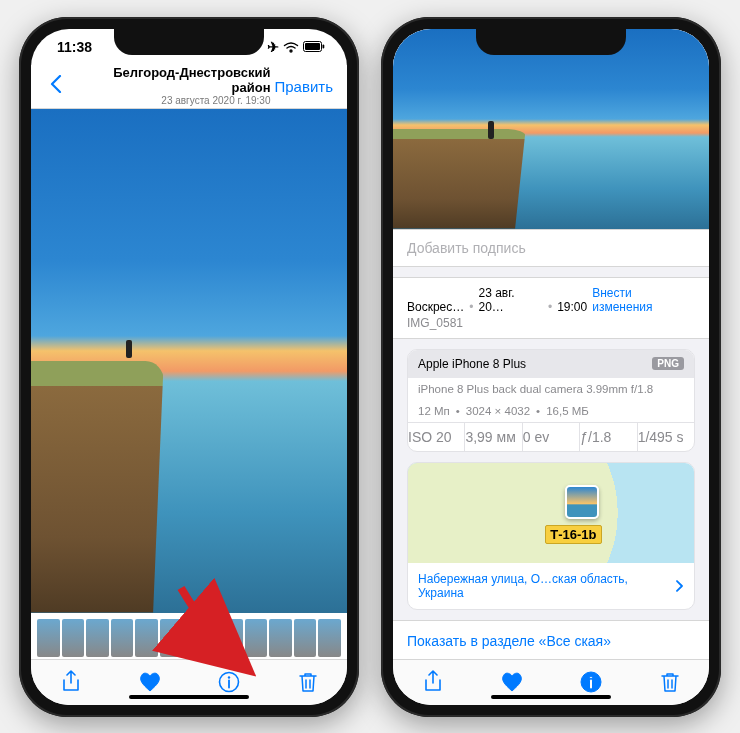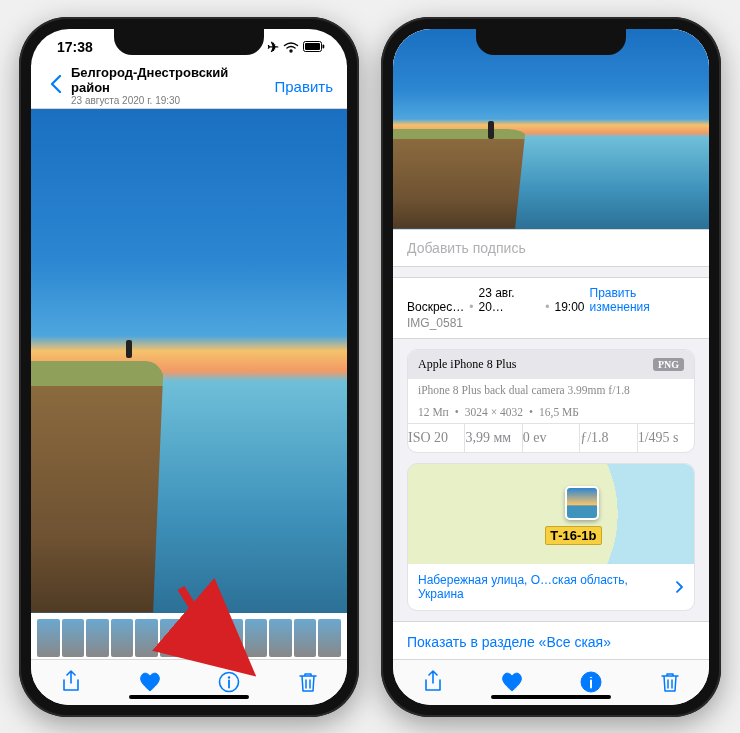--- a/index.html
+++ b/index.html
@@ -54,21 +54,21 @@
   .statusbar .right { display:flex; gap:4px; align-items:center; }
   .navbar {
     height: 44px;
     display: flex;
     align-items: center;
     padding: 0 10px;
     border-bottom: 0.5px solid #d6d6d6;
     background:#fff;
   }
   .nav-back { color:#007aff; font-size:22px; width:30px; text-align:center; }
-  .nav-title-wrap { flex:1; text-align:left; line-height:1.1; }
+  .nav-title-wrap { flex:1; text-align:right; line-height:1.1; }
   .nav-title { font-size:13px; font-weight:600; color:#000; }
   .nav-sub { font-size:10px; color:#7a7a7a; }
   .nav-edit { color:#007aff; font-size:15px; padding:0 4px; }
 
   .photo-area {
     flex:1;
     background:#fff;
     display:flex;
     align-items:center;
     justify-content:center;
@@ -166,21 +166,20 @@
   .info-top .adjust { color:#007aff; margin-left:auto; }
   .filename { color:#8a8a8e; font-size:12px; margin-top:2px;}
 
   .exif {
     margin:10px 14px;
     background:#fff;
     border:1px solid #e2e2e6;
     border-radius:10px;
     overflow:hidden;
     font-size:11.5px;
-    font-family:Liberation Serif, serif;
   }
   .exif-row1 {
     background:#e7e7eb;
     display:flex; align-items:center; justify-content:space-between;
     padding:7px 10px;
     font-size:12px;
   }
   .badge-png {
     background:#9a9aa0; color:#fff; padding:1px 5px; border-radius:3px; font-size:10px; font-weight:600;
   }
@@ -223,21 +222,21 @@
   }
 </style>
 </head>
 <body>
 
 <div class="phone">
   <div class="screen">
     <div class="notch"></div>
 
     <div class="statusbar">
-      <span>17:38</span>
+      <span>11:38</span>
       <span class="right">
         <span>✈︎</span>
         <svg width="16" height="12" viewBox="0 0 16 12">
             <path d="M8 11 a1 1 0 1 0 0-2 a1 1 0 0 0 0 2 M4 7 q4-3 8 0 M1.5 4.5 q6.5-5 13 0" fill="none" stroke="#000" stroke-width="1.4" stroke-linecap="round"></path>
           </svg>
         <svg width="22" height="11" viewBox="0 0 22 11">
             <rect x="0.5" y="0.5" width="18" height="10" rx="2" fill="none" stroke="#000"></rect>
             <rect x="2" y="2" width="15" height="7" rx="1" fill="#000"></rect>
             <rect x="19.5" y="3.5" width="1.8" height="4" rx="1" fill="#000"></rect>
           </svg>
@@ -336,21 +335,21 @@
         <span>Добавить подпись</span>
       </div>
 
       <div class="info-cell">
         <div class="info-top">
           <span>Воскрес…</span>
           <span class="sep">•</span>
           <span>23 авг. 20…</span>
           <span class="sep">•</span>
           <span>19:00</span>
-          <span class="adjust">Править изменения</span>
+          <span class="adjust">Внести изменения</span>
         </div>
         <div class="filename">IMG_0581</div>
       </div>
 
       <div class="exif">
         <div class="exif-row1">
           <span>Apple iPhone 8 Plus</span>
           <span class="badge-png">PNG</span>
         </div>
         <div class="exif-row2">iPhone 8 Plus back dual camera 3.99mm f/1.8</div>

